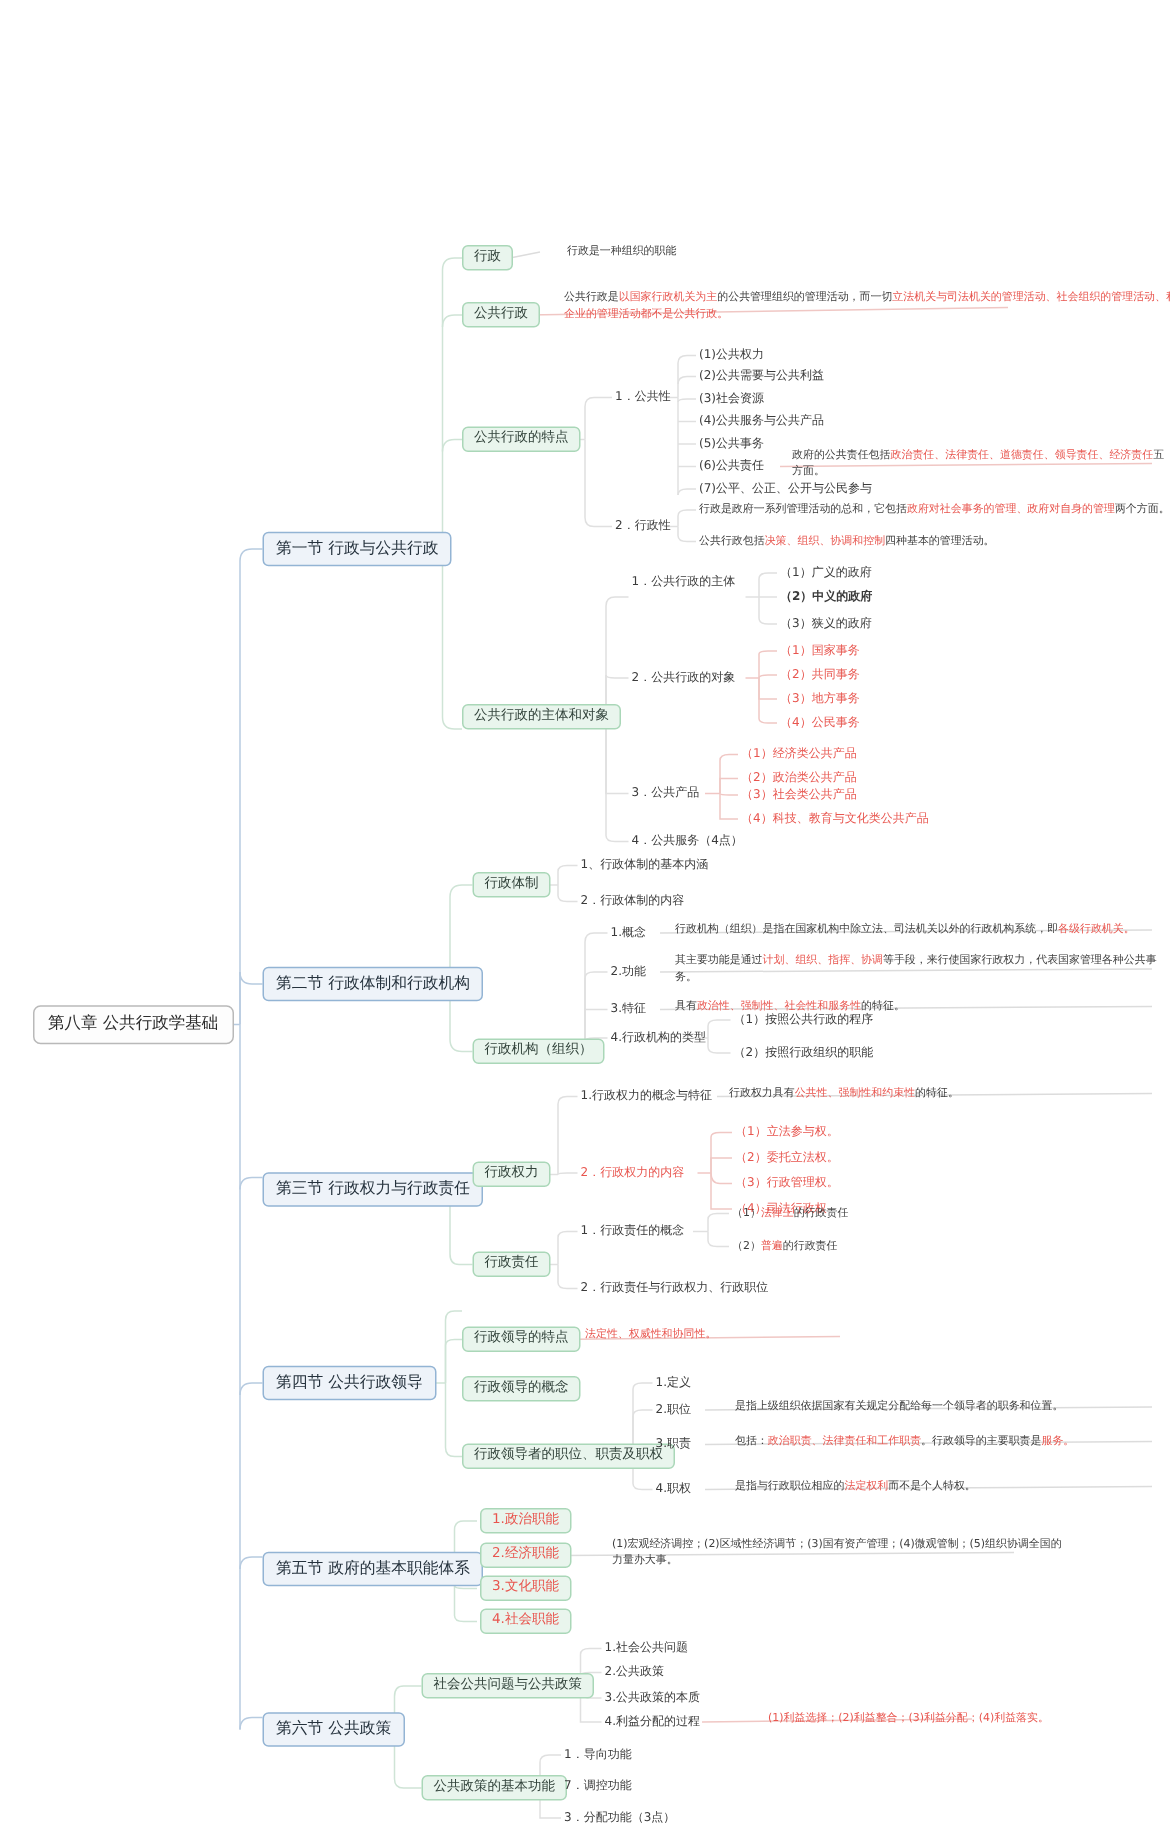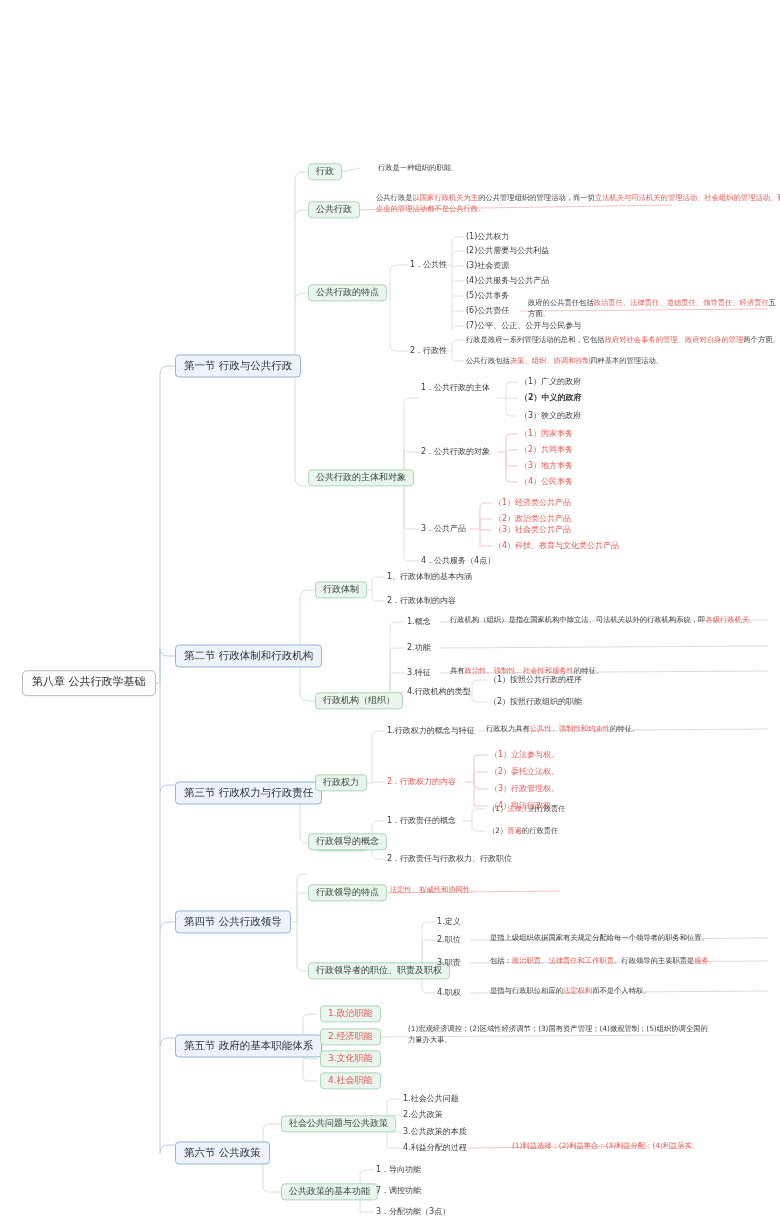--- a/index.html
+++ b/index.html
@@ -345,20 +345,21 @@
   <div class="node n-sec" style="left:175px; top:656px;" data-interactable="true">第二节 行政体制和行政机构</div>
 
   <div class="node n-green" style="left:315px; top:590px;" data-interactable="true">行政体制</div>
   <div class="node n-plain" style="left:387px; top:577px;" data-interactable="true">1、行政体制的基本内涵</div>
   <div class="node n-plain" style="left:387px; top:601px;" data-interactable="true">2．行政体制的内容</div>
 
   <div class="node n-green" style="left:315px; top:701px;" data-interactable="true">行政机构（组织）</div>
   <div class="node n-plain" style="left:407px; top:622px;" data-interactable="true">1.概念</div>
   <div class="node n-detail" style="left:450px; top:620px; max-width:330px;" data-interactable="false">行政机构（组织）是指在国家机构中除立法、司法机关以外的行政机构系统，即<span class="r">各级行政机关。</span></div>
   <div class="node n-plain" style="left:407px; top:648px;" data-interactable="true">2.功能</div>
+  <div class="node n-detail" style="left:450px; top:646px; max-width:330px;" data-interactable="false">其主要功能是通过<span class="r">计划、组织、指挥、协调</span>等手段，来行使国家行政权力，代表国家管理各种公共事务。</div>
   <div class="node n-plain" style="left:407px; top:673px;" data-interactable="true">3.特征</div>
   <div class="node n-detail" style="left:450px; top:671px; max-width:330px;" data-interactable="false">具有<span class="r">政治性、强制性、社会性和服务性</span>的特征。</div>
   <div class="node n-plain" style="left:407px; top:692px;" data-interactable="true">4.行政机构的类型</div>
   <div class="node n-plain" style="left:489px; top:680px;" data-interactable="true">（1）按照公共行政的程序</div>
   <div class="node n-plain" style="left:489px; top:702px;" data-interactable="true">（2）按照行政组织的职能</div>
 
   <div class="node n-sec" style="left:175px; top:793px;" data-interactable="true">第三节 行政权力与行政责任</div>
 
   <div class="node n-green" style="left:315px; top:783px;" data-interactable="true">行政权力</div>
   <div class="node n-plain" style="left:387px; top:731px;" data-interactable="true">1.行政权力的概念与特征</div>
@@ -370,21 +371,21 @@
   <div class="node n-plain red-text" style="left:490px; top:806px;" data-interactable="true">（4）司法行政权</div>
 
   <div class="node n-green" style="left:315px; top:843px;" data-interactable="true">行政责任</div>
   <div class="node n-plain" style="left:387px; top:821px;" data-interactable="true">1．行政责任的概念</div>
   <div class="node n-detail" style="left:488px; top:809px;" data-interactable="true">（1）<span class="r">法律上</span>的行政责任</div>
   <div class="node n-detail" style="left:488px; top:831px;" data-interactable="true">（2）<span class="r">普遍</span>的行政责任</div>
   <div class="node n-plain" style="left:387px; top:859px;" data-interactable="true">2．行政责任与行政权力、行政职位</div>
 
   <div class="node n-sec" style="left:175px; top:922px;" data-interactable="true">第四节 公共行政领导</div>
 
-  <div class="node n-green" style="left:308px; top:842px;text-align:center;" data-interactable="true">行政领导的概念</div>
+  <div class="node n-green" style="left:308px; top:926px;text-align:center;" data-interactable="true">行政领导的概念</div>
   <div class="node n-green" style="left:308px; top:893px;" data-interactable="true">行政领导的特点</div>
   <div class="node n-detail red-text" style="left:390px; top:890px;" data-interactable="false">法定性、权威性和协同性。</div>
   <div class="node n-green" style="left:308px; top:971px;" data-interactable="true">行政领导者的职位、职责及职权</div>
 
   <div class="node n-plain" style="left:437px; top:922px;" data-interactable="true">1.定义</div>
   <div class="node n-plain" style="left:437px; top:940px;" data-interactable="true">2.职位</div>
   <div class="node n-detail" style="left:490px; top:938px; max-width:290px;" data-interactable="false">是指上级组织依据国家有关规定分配给每一个领导者的职务和位置。</div>
   <div class="node n-plain" style="left:437px; top:963px;" data-interactable="true">3.职责</div>
   <div class="node n-detail" style="left:490px; top:961px; max-width:290px;" data-interactable="false">包括：<span class="r">政治职责、法律责任和工作职责</span>。行政领导的主要职责是<span class="r">服务。</span></div>
   <div class="node n-plain" style="left:437px; top:993px;" data-interactable="true">4.职权</div>

